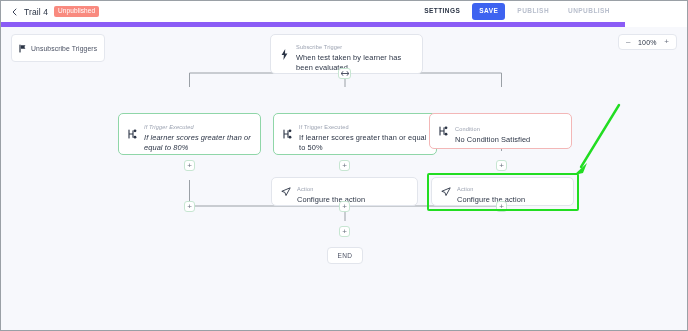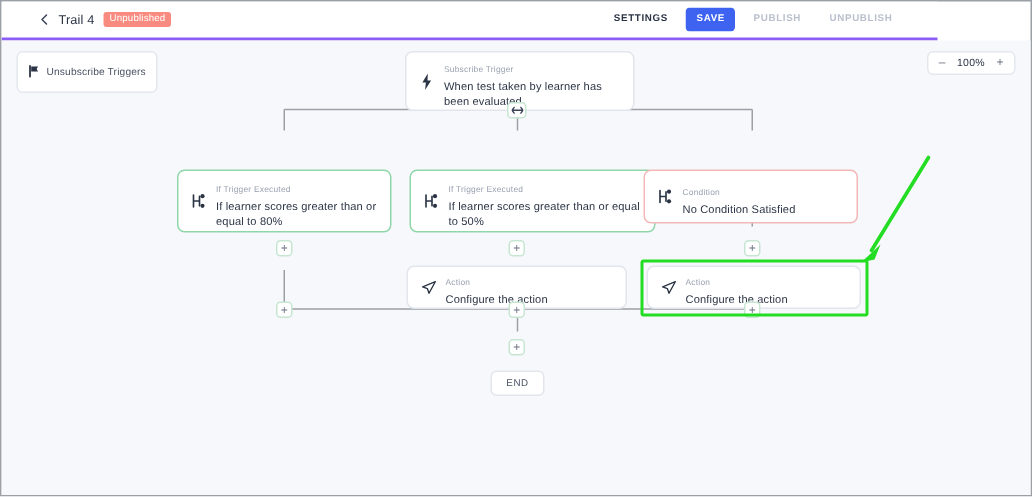--- a/index.html
+++ b/index.html
@@ -22,24 +22,24 @@
   }
 
   
   .header {
     position: absolute;
     left: 0; top: 0;
     width: 624px;
     height: 26px;
     box-sizing: border-box;
     background: #ffffff;
-    border-bottom: 2px solid #8b5cf6;
-    display: flex;
-    align-items: center;
-    padding: 0 23px;
+    border-bottom: 5px solid #8b5cf6;
+    display: flex;
+    align-items: center;
+    padding: 0 8px;
   }
   .back-icon {
     width: 11px;
     height: 11px;
     display: flex;
     align-items: center;
     justify-content: center;
     color: #3c4257;
     font-size: 10px;
     line-height: 1;
@@ -180,21 +180,21 @@
     font-size: 7.4px;
     color: #2b3445;
     line-height: 1.4;
     letter-spacing: .1px;
   }
   .node.green { border-color: #8fd6a8; }
   .node.red   { border-color: #f3b7b7; }
 
   
   #node-subscribe { left: 269px; top: 7px;  width: 153px; height: 40px; }
-  #node-cond-1    { left: 117px; top: 86px; width: 143px; height: 42px; }
+  #node-cond-1    { left: 117px; top: 86px; width: 143px; height: 42px; font-style: italic; }
   #node-cond-2    { left: 272px; top: 86px; width: 164px; height: 42px; justify-content: flex-end; }
   #node-cond-3    { left: 428px; top: 86px; width: 143px; height: 36px; }
   #node-act-1     { left: 113px; top: 150px; width: 147px; height: 29px; }
   #node-act-2     { left: 270px; top: 150px; width: 147px; height: 29px; }
   #node-act-3     { left: 430px; top: 150px; width: 143px; height: 29px; }
 
   
   #node-end {
     position: absolute;
     left: 326px;

